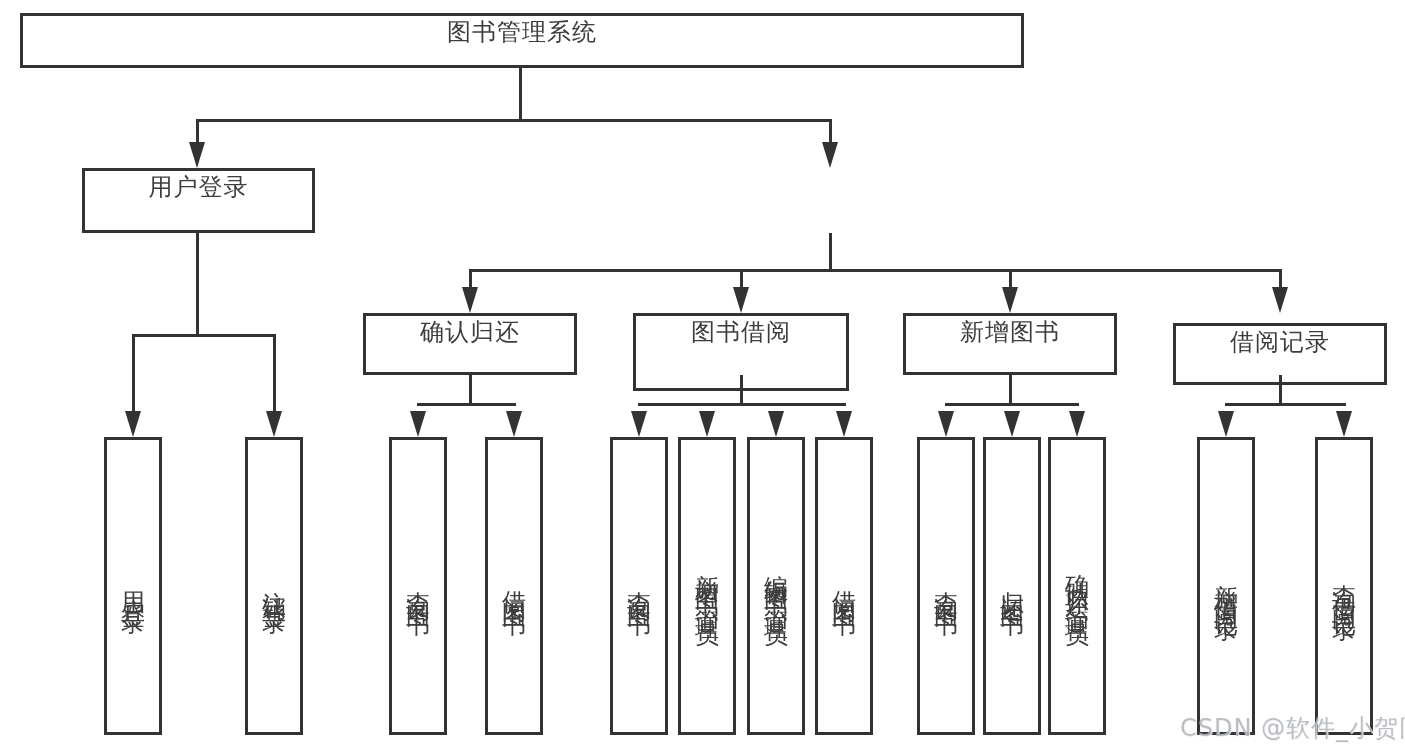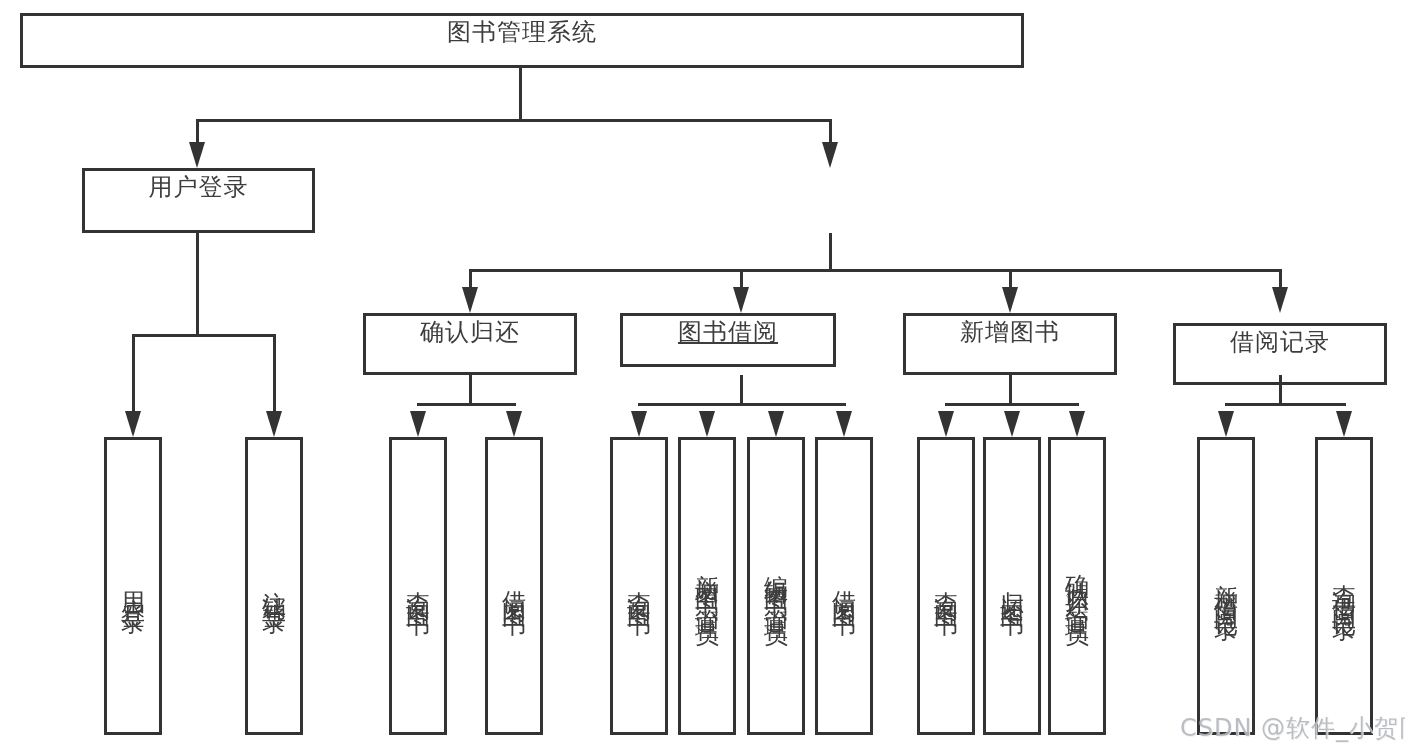--- a/index.html
+++ b/index.html
@@ -96,21 +96,21 @@
   <div class="vline" style="left:740px;top:269px;height:22px;"></div>
   <div class="arrow" style="left:733px;top:287px;"></div>
   <div class="vline" style="left:1009px;top:269px;height:22px;"></div>
   <div class="arrow" style="left:1002px;top:287px;"></div>
   <div class="vline" style="left:1279px;top:269px;height:22px;"></div>
   <div class="arrow" style="left:1272px;top:287px;"></div>
 
   <div class="box" style="left:363px;top:313px;width:214px;height:62px;">
     <span>确认归还</span>
   </div>
-  <div class="box" style="left:620px;top:313px;width:216px;height:54px;text-decoration:underline;">
+  <div class="box" style="left:633px;top:313px;width:216px;height:78px;">
     <span>图书借阅</span>
   </div>
   <div class="box" style="left:903px;top:313px;width:214px;height:62px;">
     <span>新增图书</span>
   </div>
   <div class="box" style="left:1173px;top:323px;width:214px;height:62px;">
     <span>借阅记录</span>
   </div>
 
   <div class="vline" style="left:469px;top:375px;height:31px;"></div>

